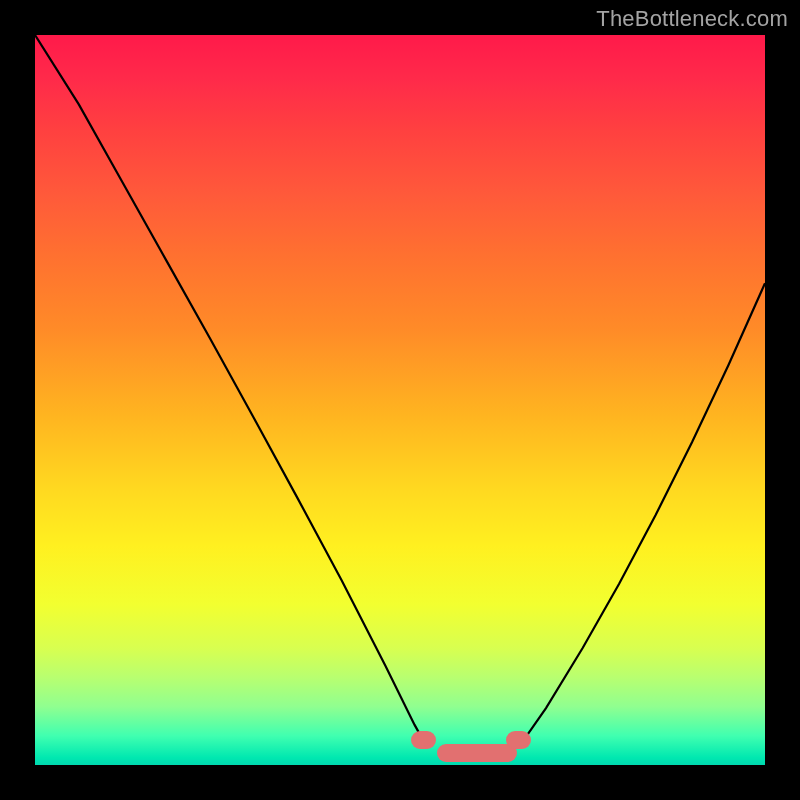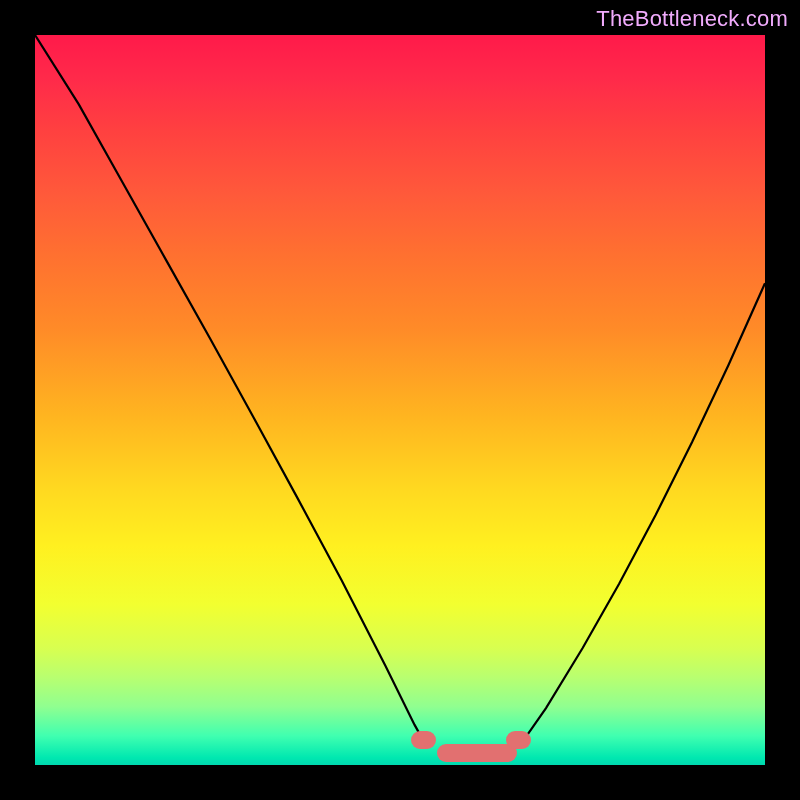--- a/index.html
+++ b/index.html
@@ -8,21 +8,21 @@
     height: 800px;
     background: #000;
     position: relative;
     font-family: Arial, sans-serif;
     overflow: hidden;
   }
   .watermark {
     position: absolute;
     top: 6px;
     right: 12px;
-    color: #f0abfc;
+    color: #a3a3a3;
     font-size: 22px;
     font-weight: 500;
     z-index: 10;
     letter-spacing: 0.2px;
   }
   .plot-area {
     position: absolute;
     left: 35px;
     top: 35px;
     width: 730px;

